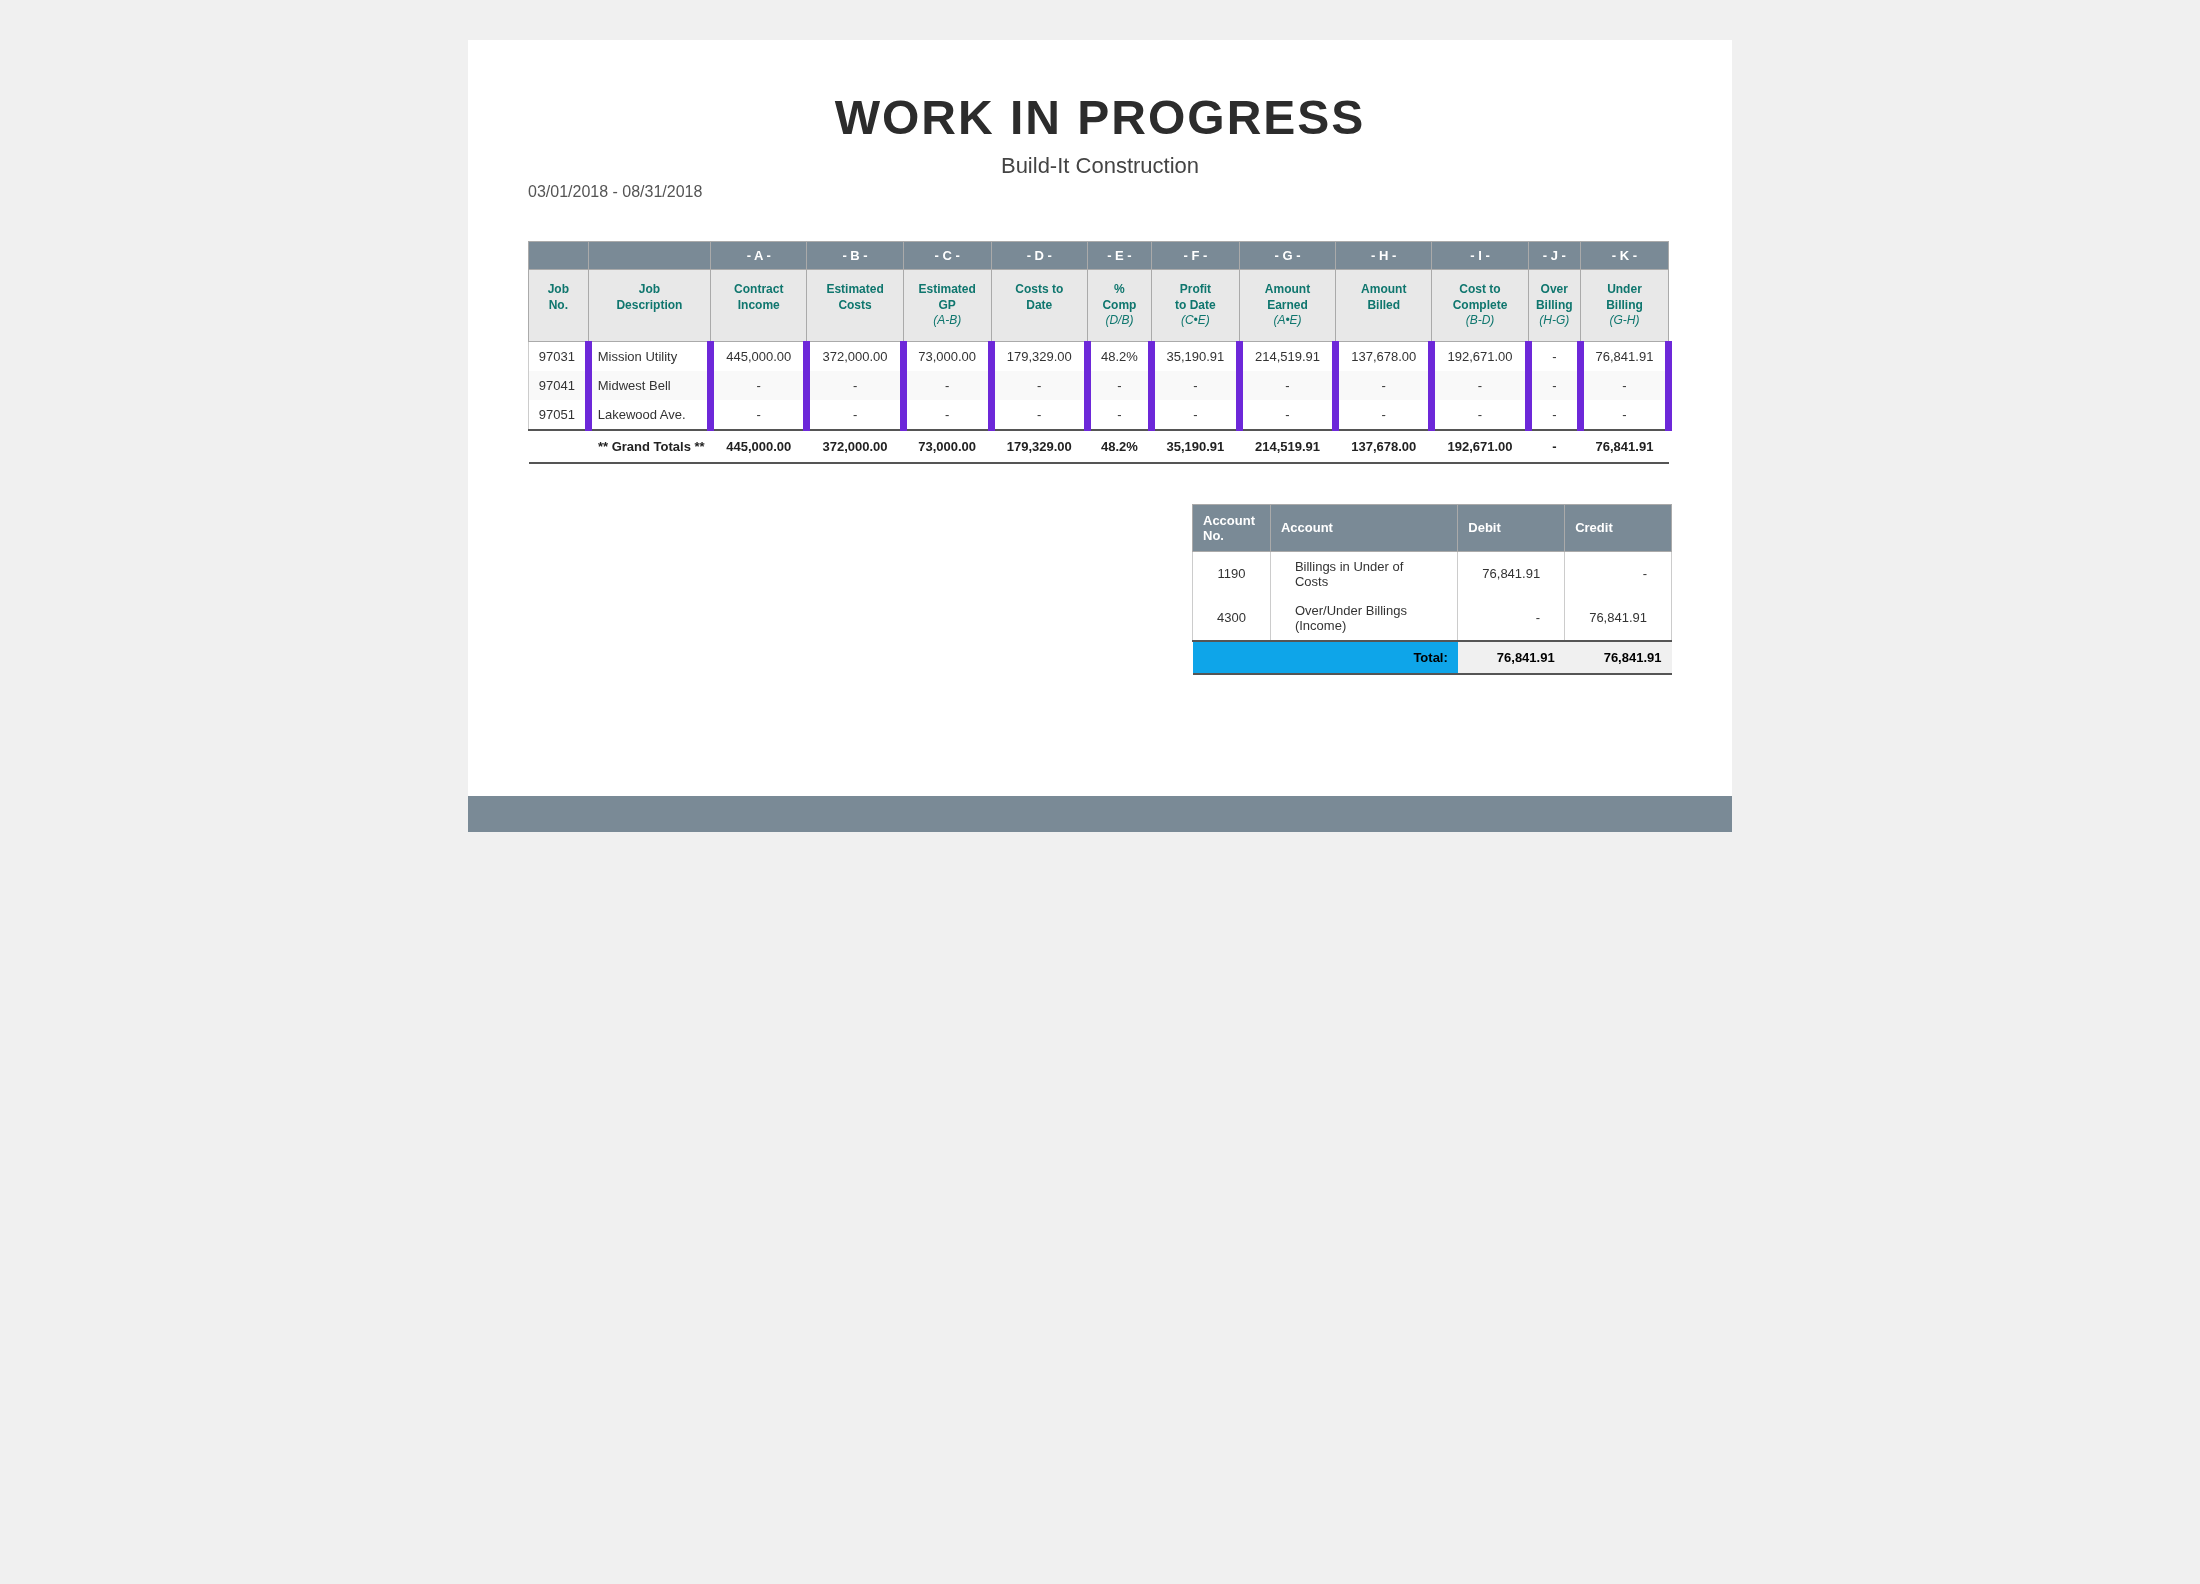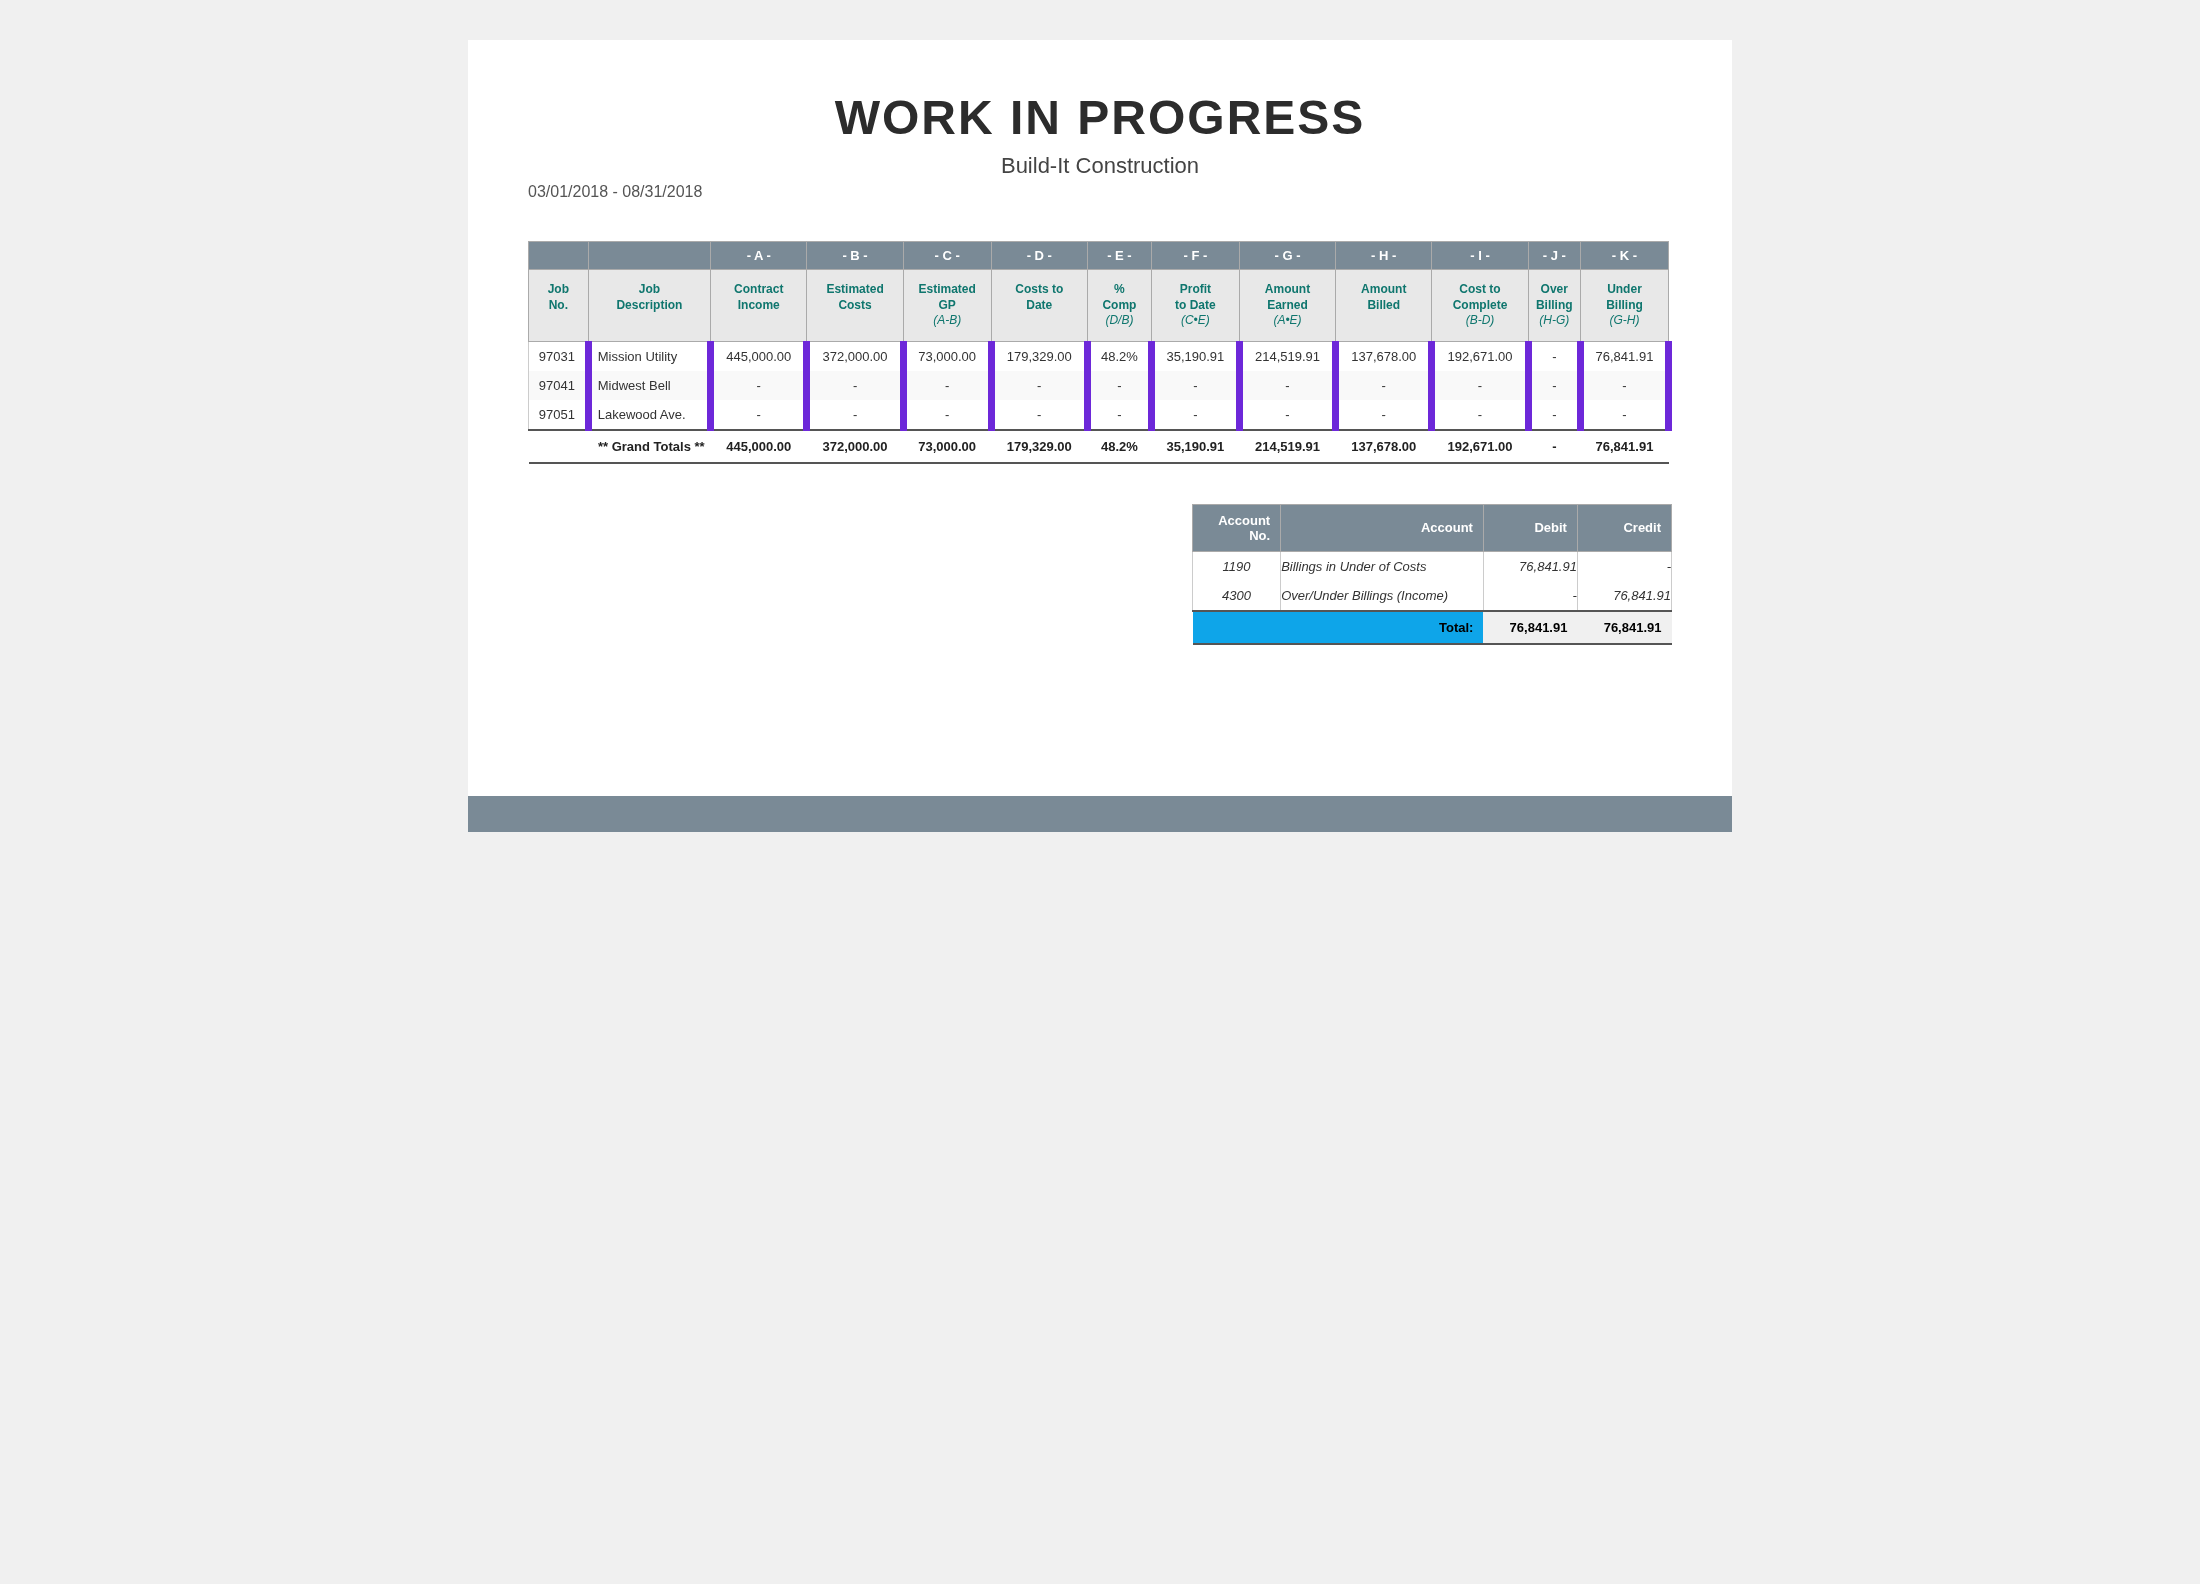--- a/index.html
+++ b/index.html
@@ -107,33 +107,32 @@
       margin-bottom: 40px;
     }
     .account-table {
       width: 480px;
       border-collapse: collapse;
       font-size: 13px;
     }
     .account-table thead tr th {
       background: #7a8a96;
       color: #fff;
-      text-align: right;
+      text-align: left;
       padding: 8px 10px;
       font-weight: bold;
       border: 1px solid #aaa;
     }
     .account-table tbody tr td {
-      padding: 7px 0;
+      padding: 7px 24px;
       border-left: 1px solid #ccc;
       border-right: 1px solid #ccc;
       font-size: 13px;
       color: #333;
       text-align: left;
-      font-style: italic;
     }
     .account-table tbody tr td.center {
       text-align: center;
     }
     .account-table tbody tr td.right {
       text-align: right;
     }
     .account-table tfoot tr.totals-row td {
       font-weight: bold;
       border-top: 2px solid #555;

